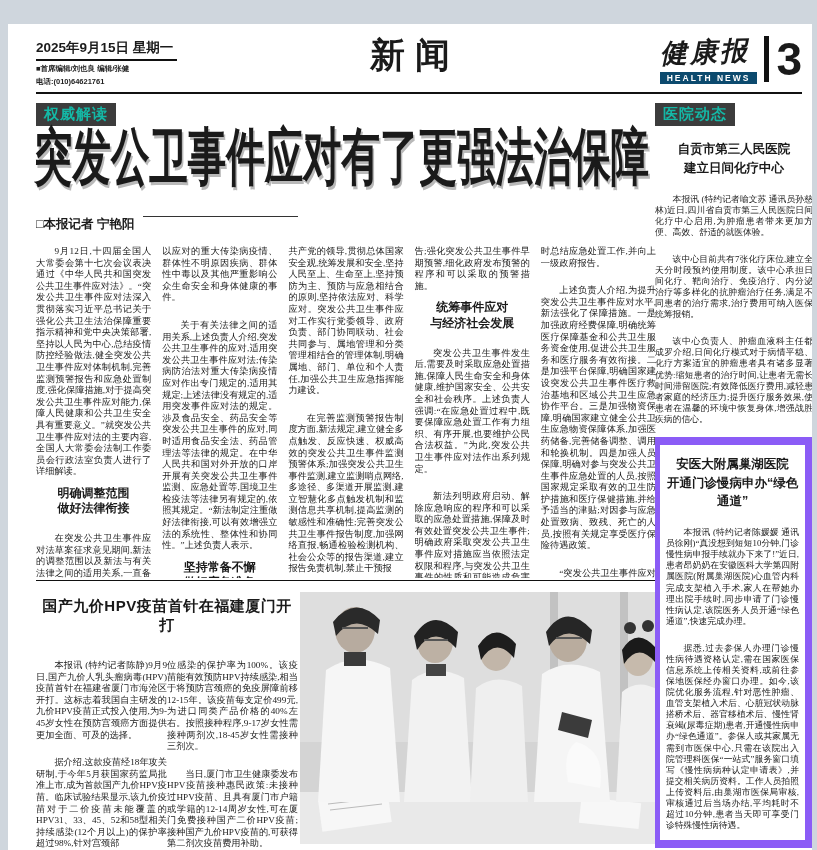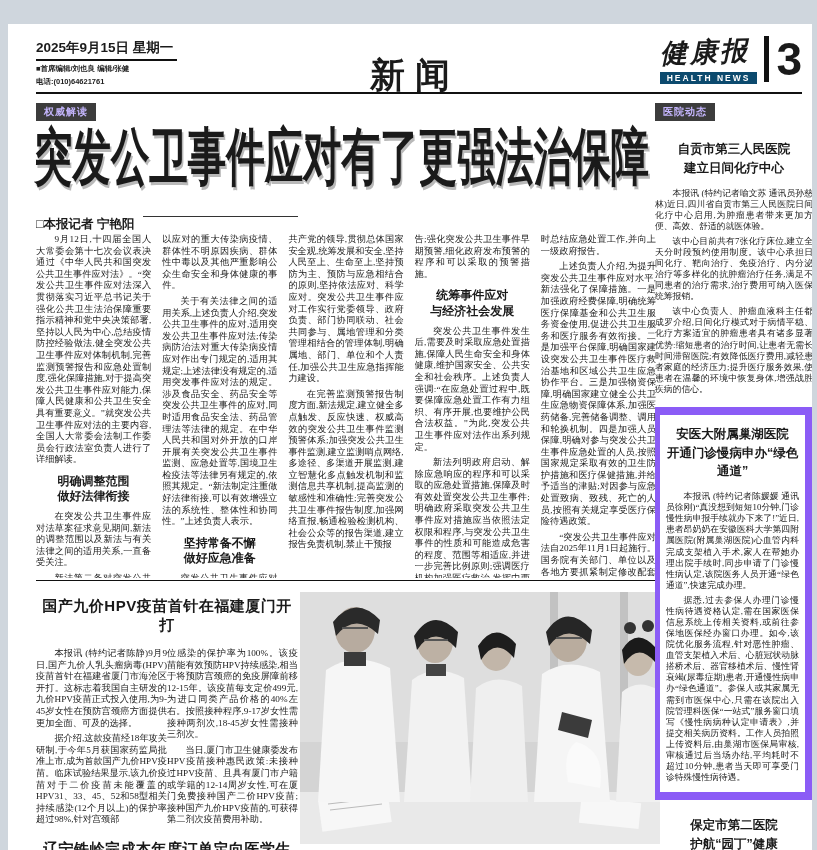--- a/index.html
+++ b/index.html
@@ -12,51 +12,51 @@
   .page{
     position:absolute;left:8px;top:24px;width:804px;bottom:0;
     background:#ffffff;overflow:hidden;
   }
   
   .date-block{position:absolute;left:28px;top:14px;width:170px;}
   .date{font-family:"Liberation Sans",sans-serif;font-weight:bold;font-size:13.5px;
         border-bottom:2px solid #111;display:inline-block;padding:0 4px 2px 0;}
   .small-print{font-family:"Liberation Sans",sans-serif;font-size:7.5px;font-weight:bold;
         color:#222;margin-top:3px;line-height:1.3;}
-  .section-title{position:absolute;left:0;right:0;top:28px;text-align:center;
+  .section-title{position:absolute;left:0;right:0;top:8px;text-align:center;
         font-family:"Liberation Sans",sans-serif;font-weight:900;font-size:35px;
         letter-spacing:10px;text-indent:10px;}
   .logo{position:absolute;right:10px;top:10px;display:flex;align-items:center;}
   .logo-cn{font-family:"Liberation Serif",serif;font-style:italic;font-weight:bold;
         font-size:27px;letter-spacing:3px;transform:rotate(-2deg);}
   .logo-en{background:#0c4a6e;color:#fff;font-family:"Liberation Sans",sans-serif;
         font-size:8.5px;font-weight:bold;letter-spacing:2px;padding:1px 7px;margin-top:2px;
         text-align:center;}
   .logo-page{font-family:"Liberation Sans",sans-serif;font-weight:900;font-size:46px;
         line-height:1;border-left:5px solid #111;padding-left:7px;margin-left:7px;}
   .masthead-rule{position:absolute;left:28px;right:10px;top:68px;border-top:2px solid #111;}
   
-  .tag{position:absolute;top:79px;background:#3c3c3c;color:#c4b5fd;
-        font-family:Liberation Mono, monospace;font-weight:bold;font-size:10px;
+  .tag{position:absolute;top:79px;background:#3c3c3c;color:#14b8a6;
+        font-family:Liberation Mono, monospace;font-weight:bold;font-size:15px;
         padding:2px 8px;letter-spacing:1px;}
   .tag.left{left:28px;}
   .tag.right{left:647px;}
   
   .lead-headline{position:absolute;left:26px;top:100px;width:620px;height:72px;
         font-family:"Liberation Sans",sans-serif;font-weight:900;font-size:62px;
         line-height:1.05;white-space:nowrap;transform:scaleX(0.62);transform-origin:left top;
         text-shadow:2.5px 2.5px 0 #b9b9b9;}
   .byline-row{position:absolute;left:28px;top:184px;width:262px;display:flex;
         align-items:flex-start;font-family:"Liberation Sans",sans-serif;font-weight:bold;
         font-size:12.5px;margin-top:8px;}
   .byline-row .rule{flex:1;border-top:1.5px solid #333;margin-left:8px;}
   .lead-cols{position:absolute;left:28px;top:206px;width:620px;height:348px;
         display:flex;gap:11px;overflow:hidden;}
   .col{flex:1;overflow:hidden;}
-  .col p,.cols2 p,.rcol p{font-size:9.2px;line-height:1.26;margin:4px 0 1px;
+  .col p,.cols2 p,.rcol p{font-size:9.2px;line-height:1.26;margin:16px 0 1px;
         text-align:justify;text-indent:2em;}
   .col p.ni,.cols2 p.ni,.rcol p.ni{text-indent:0;}
   .col h4{font-family:"Liberation Sans",sans-serif;font-size:12px;font-weight:900;
         text-align:center;margin:8px 0 6px;line-height:1.3;}
   .zone-divider{position:absolute;left:28px;top:556px;width:620px;border-top:1.5px solid #111;}
   
   .lower-left{position:absolute;left:28px;top:560px;width:262px;bottom:0;overflow:hidden;}
   .story-headline{font-family:"Liberation Sans",sans-serif;font-weight:900;font-size:15px;
         text-align:center;margin:13px 0 9px;letter-spacing:0.5px;}
   .cols2{display:flex;}

